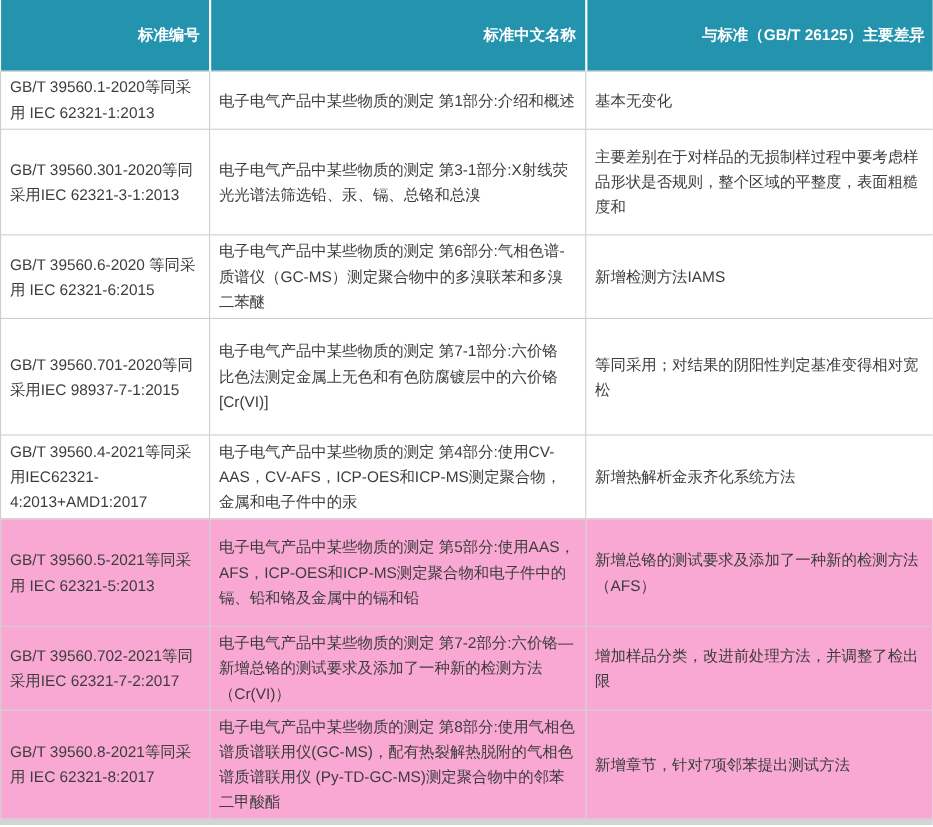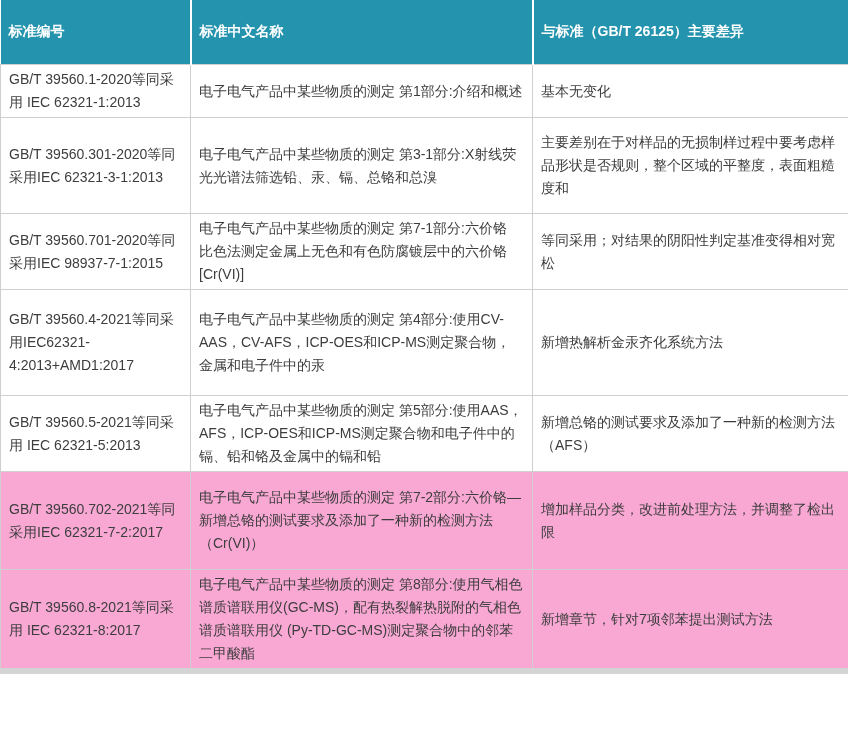--- a/index.html
+++ b/index.html
@@ -22,21 +22,21 @@
   }
   table.std-table col.c1 { width: 190px; }
   table.std-table col.c2 { width: 342px; }
   table.std-table col.c3 { width: 316px; }
 
   thead th {
     background: #2493ae;
     color: #ffffff;
     font-size: 14px;
     font-weight: bold;
-    text-align: left;
+    text-align: right;
     vertical-align: middle;
     height: 56px;
     padding: 4px 8px;
     border-bottom: 1px solid #cfcfcf;
   }
   thead th + th { border-left: 2px solid #ffffff; }
 
   tbody td {
     border: 1px solid #cfcfcf;
     color: #3d3d3d;
@@ -81,20 +81,25 @@
         <td>GB/T 39560.1-2020等同采用 IEC 62321-1:2013</td>
         <td>电子电气产品中某些物质的测定 第1部分:介绍和概述</td>
         <td>基本无变化</td>
       </tr>
       <tr>
         <td>GB/T 39560.301-2020等同采用IEC 62321-3-1:2013</td>
         <td>电子电气产品中某些物质的测定 第3-1部分:X射线荧光光谱法筛选铅、汞、镉、总铬和总溴</td>
         <td>主要差别在于对样品的无损制样过程中要考虑样品形状是否规则，整个区域的平整度，表面粗糙度和</td>
       </tr>
       <tr>
+        <td>GB/T 39560.6-2020 等同采用 IEC 62321-6:2015</td>
+        <td>电子电气产品中某些物质的测定 第6部分:气相色谱-质谱仪（GC-MS）测定聚合物中的多溴联苯和多溴二苯醚</td>
+        <td>新增检测方法IAMS</td>
+      </tr>
+      <tr>
         <td>GB/T 39560.701-2020等同采用IEC 98937-7-1:2015</td>
         <td>电子电气产品中某些物质的测定 第7-1部分:六价铬 比色法测定金属上无色和有色防腐镀层中的六价铬[Cr(VI)]</td>
         <td>等同采用；对结果的阴阳性判定基准变得相对宽松</td>
       </tr>
       <tr>
         <td>GB/T 39560.4-2021等同采用IEC62321-4:2013+AMD1:2017</td>
         <td>电子电气产品中某些物质的测定 第4部分:使用CV-AAS，CV-AFS，ICP-OES和ICP-MS测定聚合物，金属和电子件中的汞</td>
         <td>新增热解析金汞齐化系统方法</td>
       </tr>
       <tr>

